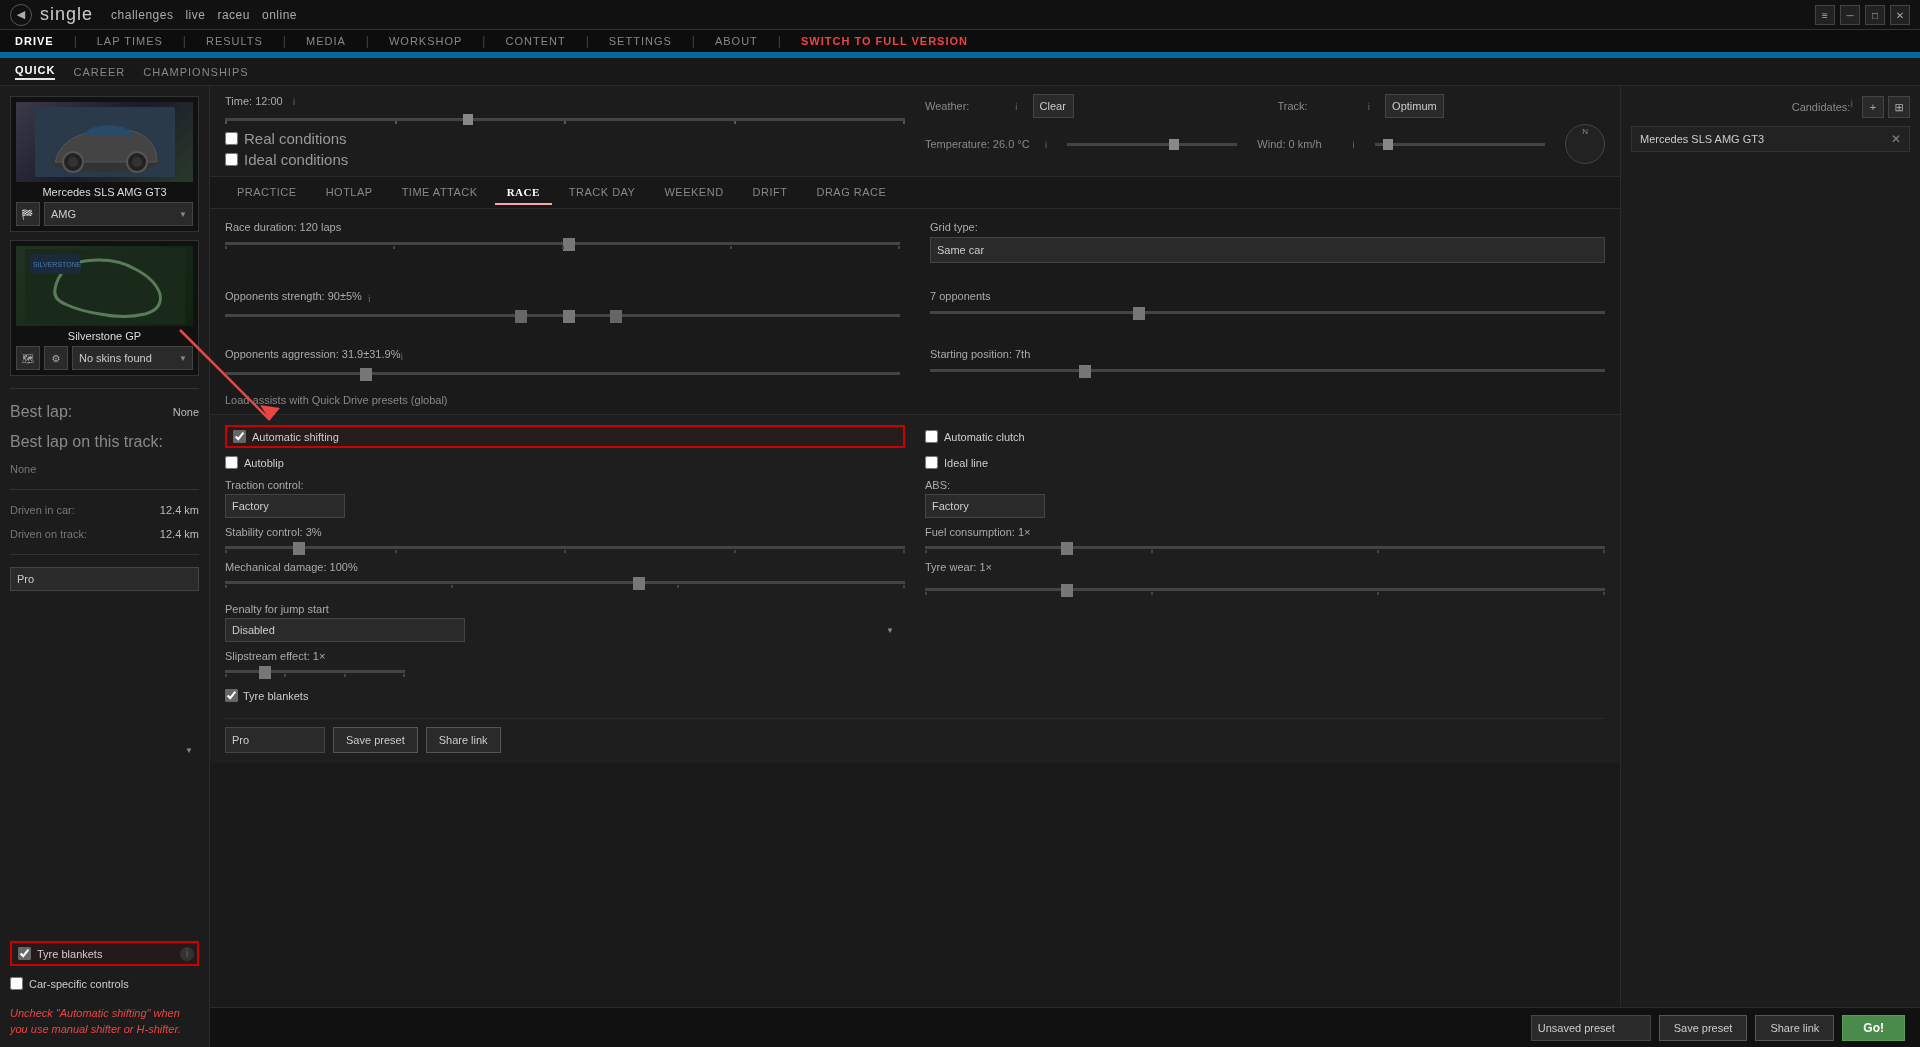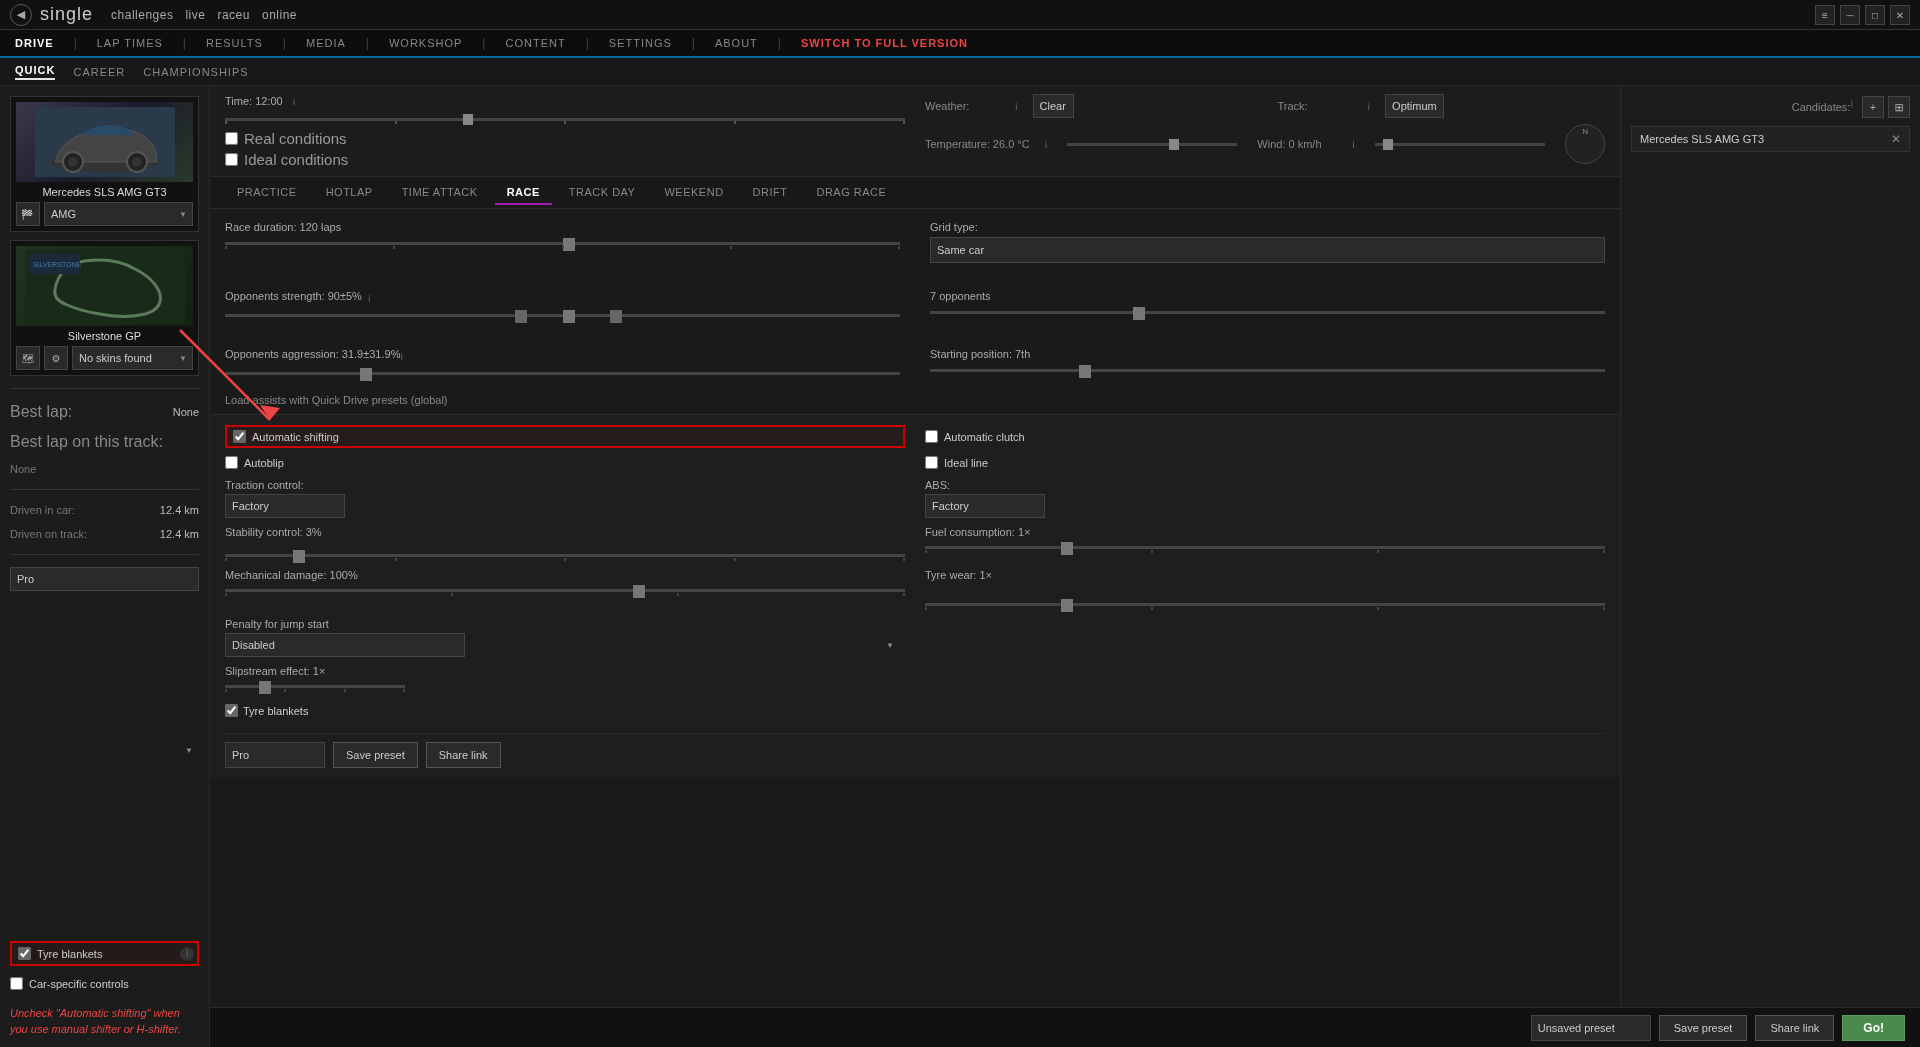--- a/index.html
+++ b/index.html
@@ -67,21 +67,21 @@
       border: 1px solid #444; background: #222;
     }
 
     
     .top-nav {
       background: #0d0d0d;
       height: 28px;
       display: flex;
       align-items: center;
       padding: 0 15px;
-      border-bottom: 2px solid #0369a1;
+      border-bottom: 6px solid #0369a1;
       gap: 20px;
     }
     .top-nav a {
       color: #888; text-decoration: none; font-size: 11px; letter-spacing: 1px;
       text-transform: uppercase;
     }
     .top-nav a.active { color: #fff; font-weight: 700; }
     .top-nav .separator { color: #444; }
     .switch-full {
       color: #e44 !important;
@@ -292,21 +292,22 @@
       color: #888;
       font-size: 11px;
       letter-spacing: 0.5px;
       cursor: pointer;
       text-transform: uppercase;
       border-bottom: 2px solid transparent;
     }
     .mode-tab.active {
       color: #fff;
       font-weight: 700;
-      border-bottom: 2px solid #a21caf;
+      border-bottom: 2px solid #fca5a5;
+      font-family: Liberation Serif, serif;
     }
 
     .config-item {
       margin-bottom: 10px;
     }
     .config-item-label {
       color: #aaa;
       font-size: 11px;
       margin-bottom: 4px;
     }
@@ -818,21 +819,21 @@
             <div style="position:relative;">
               <select class="assist-select">
                 <option>Factory</option>
               </select>
             </div>
           </div>
         </div>
 
         <div class="two-col-assists" style="margin-bottom:8px;">
           <div>
-            <div style="color:#aaa;font-size:11px;margin-bottom:11px;">Stability control: 3%</div>
+            <div style="color:#aaa;font-size:11px;margin-bottom:3px;">Stability control: 3%</div>
             <div style="position:relative;height:12px;">
               <div style="height:3px;background:#444;width:100%;position:absolute;top:5px;"></div>
               <div style="position:absolute;top:1px;left:10%;width:12px;height:13px;background:#777;"></div>
               <div style="display:flex;justify-content:space-between;position:absolute;top:9px;width:100%;">
                 <span style="width:2px;height:3px;background:#444;display:block;"></span>
                 <span style="width:2px;height:3px;background:#444;display:block;"></span>
                 <span style="width:2px;height:3px;background:#444;display:block;"></span>
                 <span style="width:2px;height:3px;background:#444;display:block;"></span>
                 <span style="width:2px;height:3px;background:#444;display:block;"></span>
               </div>
@@ -861,21 +862,21 @@
               <div style="position:absolute;top:1px;left:60%;width:12px;height:13px;background:#777;"></div>
               <div style="display:flex;justify-content:space-between;position:absolute;top:9px;width:100%;">
                 <span style="width:2px;height:3px;background:#444;display:block;"></span>
                 <span style="width:2px;height:3px;background:#444;display:block;"></span>
                 <span style="width:2px;height:3px;background:#444;display:block;"></span>
                 <span style="width:2px;height:3px;background:#444;display:block;"></span>
               </div>
             </div>
           </div>
           <div>
-            <div style="color:#aaa;font-size:11px;margin-bottom:17px;">Tyre wear: 1×</div>
+            <div style="color:#aaa;font-size:11px;margin-bottom:10px;">Tyre wear: 1×</div>
             <div style="position:relative;height:12px;">
               <div style="height:3px;background:#444;width:100%;position:absolute;top:5px;"></div>
               <div style="position:absolute;top:1px;left:20%;width:12px;height:13px;background:#777;"></div>
               <div style="display:flex;justify-content:space-between;position:absolute;top:9px;width:100%;">
                 <span style="width:2px;height:3px;background:#444;display:block;"></span>
                 <span style="width:2px;height:3px;background:#444;display:block;"></span>
                 <span style="width:2px;height:3px;background:#444;display:block;"></span>
                 <span style="width:2px;height:3px;background:#444;display:block;"></span>
               </div>
             </div>

